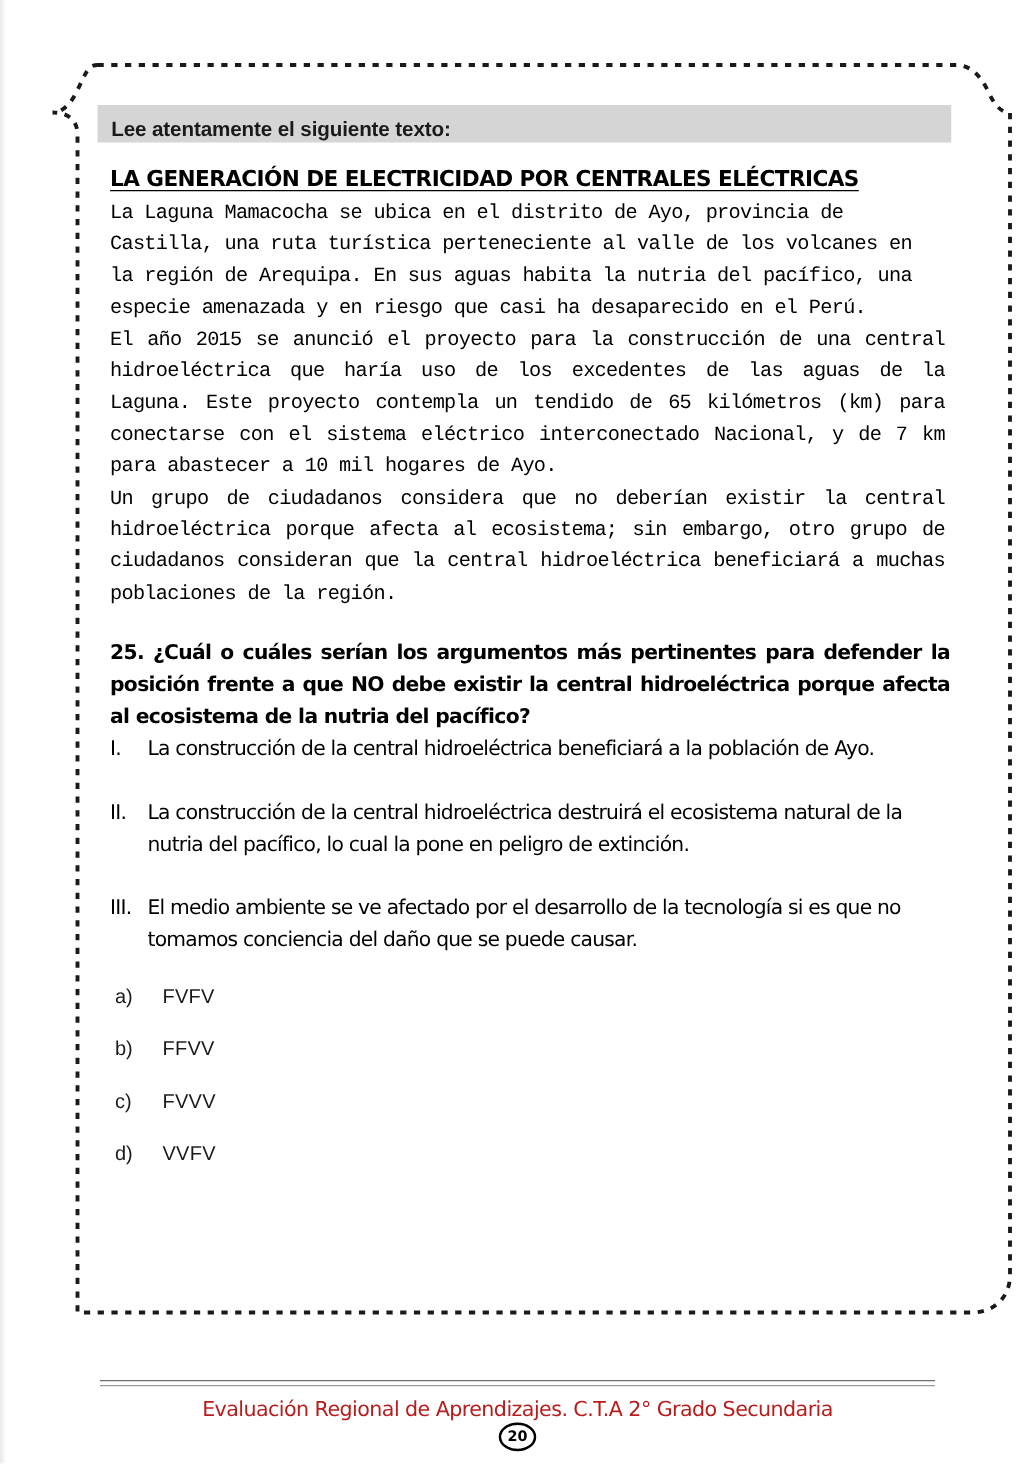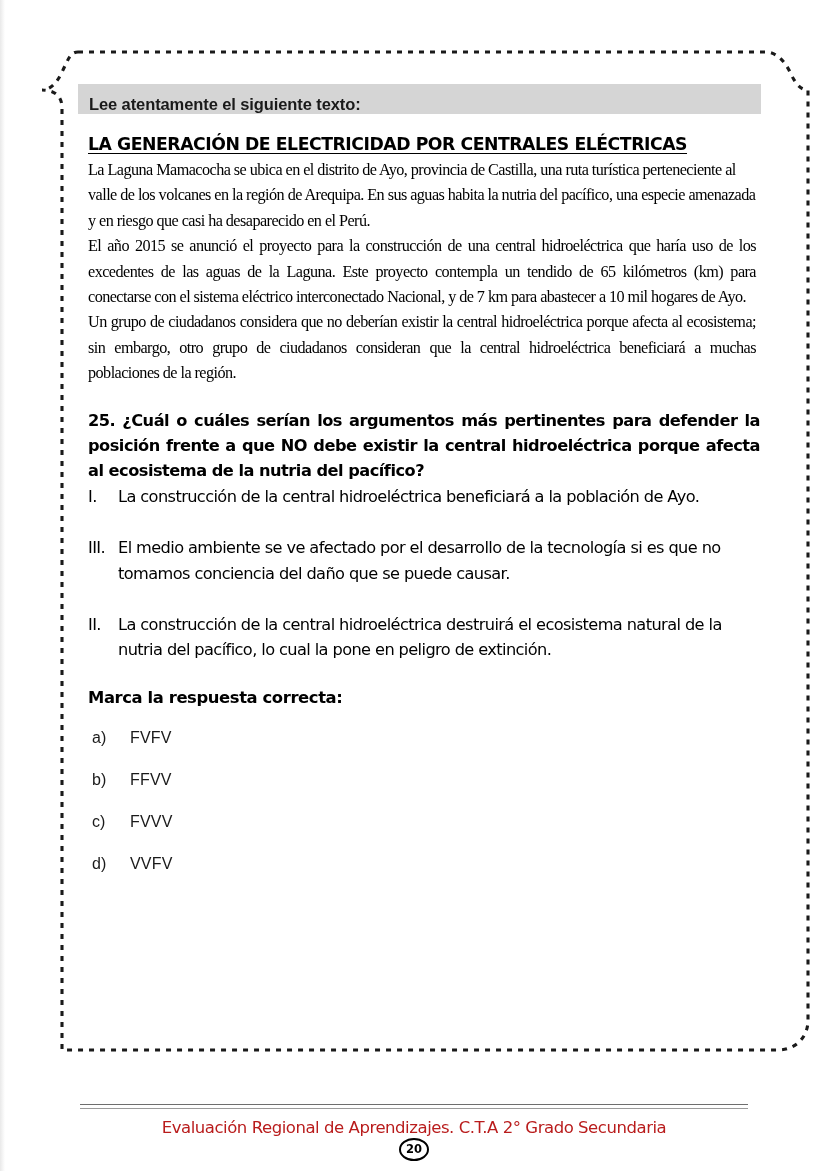--- a/index.html
+++ b/index.html
@@ -67,21 +67,21 @@
     text-underline-offset: 3px;
     margin: 0 0 4px 10px;
     white-space: nowrap;
     transform: scaleX(0.985);
     transform-origin: left center;
   }
 
   .body-text {
     margin: 0 0 0 10px;
     width: 668px;
-    font-family: Liberation Serif, serif;
+    font-family: Liberation Mono, monospace;
     font-size: 16.2px;
     line-height: 25.4px;
     letter-spacing: -0.55px;
     color: #000;
   }
   .body-text p { margin: 0; }
   .body-text p.justify { text-align: justify; text-align-last: left; }
 
   .question {
     margin: 21px 0 0 10px;
@@ -216,30 +216,29 @@
   </div>
 
   <div class="question">25. ¿Cuál o cuáles serían los argumentos más pertinentes para defender la posición frente a que NO debe existir la central hidroeléctrica porque afecta al ecosistema de la nutria del pacífico?</div>
 
   <div class="roman-list">
     <div class="roman-item first">
       <span class="rnum">I.</span>
       <span class="rtext">La construcción de la central hidroeléctrica beneficiará a la población de Ayo.</span>
     </div>
     <div class="roman-item">
+      <span class="rnum">II.</span>
+      <span class="rtext">La construcción de la central hidroeléctrica destruirá el ecosistema natural de la nutria del pacífico, lo cual la pone en peligro de extinción.</span>
+    </div>
+    <div class="roman-item">
       <span class="rnum wide">III.</span>
       <span class="rtext">El medio ambiente se ve afectado por el desarrollo de la tecnología si es que no tomamos conciencia del daño que se puede causar.</span>
     </div>
-    <div class="roman-item">
-      <span class="rnum">II.</span>
-      <span class="rtext">La construcción de la central hidroeléctrica destruirá el ecosistema natural de la nutria del pacífico, lo cual la pone en peligro de extinción.</span>
-    </div>
-  </div>
-
-  <div class="marca">Marca la respuesta correcta:</div>
+  </div>
+
 
   <div class="options">
     <div class="option-row">
       <span class="opt-letter">a)</span>
       <span class="opt-value">FVFV</span>
     </div>
     <div class="option-row">
       <span class="opt-letter">b)</span>
       <span class="opt-value">FFVV</span>
     </div>

